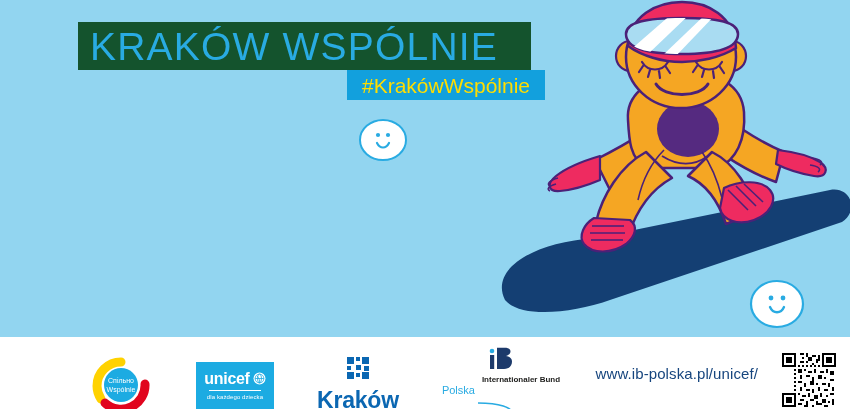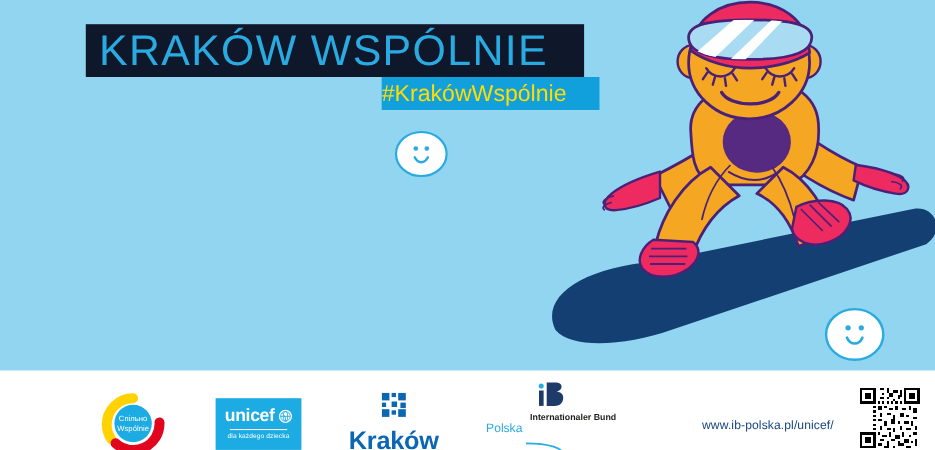--- a/index.html
+++ b/index.html
@@ -18,38 +18,38 @@
   
   .blue-panel{
     position:absolute;left:0;top:0;width:850px;height:337px;
     background:#92d5f0;
     overflow:hidden;
   }
   
   .title-box{
     position:absolute;left:78px;top:22px;
     width:453px;height:48px;
-    background:#0f172a;
+    background:#14532d;
     display:flex;align-items:center;justify-content:flex-start;
     padding-left:12px;box-sizing:border-box;
   }
   .title-box .title-text{
     color:#29abe2;
     font-size:39px;
     letter-spacing:1.2px;
     font-weight:400;
     line-height:1;
     white-space:nowrap;
   }
   
   .hashtag-box{
     position:absolute;left:347px;top:70px;
     width:198px;height:30px;
     background:#12a0dd;
-    display:flex;align-items:center;
+    display:flex;align-items:center;justify-content:center;
   }
   .hashtag-box .hashtag-text{
     color:#ffdd00;
     font-size:21px;
     font-weight:400;
     line-height:1;
     white-space:nowrap;
   }
   
   .info-block{
@@ -99,21 +99,21 @@
   }
   .krakow-word{
     color:#0b67b2;font-size:23px;font-weight:bold;letter-spacing:-0.2px;
   }
   .logo-ib{display:flex;align-items:center;gap:4px;}
   .ib-text{display:flex;flex-direction:column;line-height:1.15;}
   .ib-l1{color:#1d1d1b;font-size:8px;font-weight:bold;margin-left:40px;}
   .ib-l2{color:#29abe2;font-size:11px;font-weight:normal;}
   .url{
     position:absolute;right:92px;top:28px;
-    color:#16457e;font-size:11px;letter-spacing:0.1px;margin-top:16px;
+    color:#16457e;font-size:15px;letter-spacing:0.1px;
   }
   .qr{
     position:absolute;right:12px;top:14px;
     width:58px;height:58px;
   }
 </style>
 </head>
 <body>
 
 <div id="poster">

